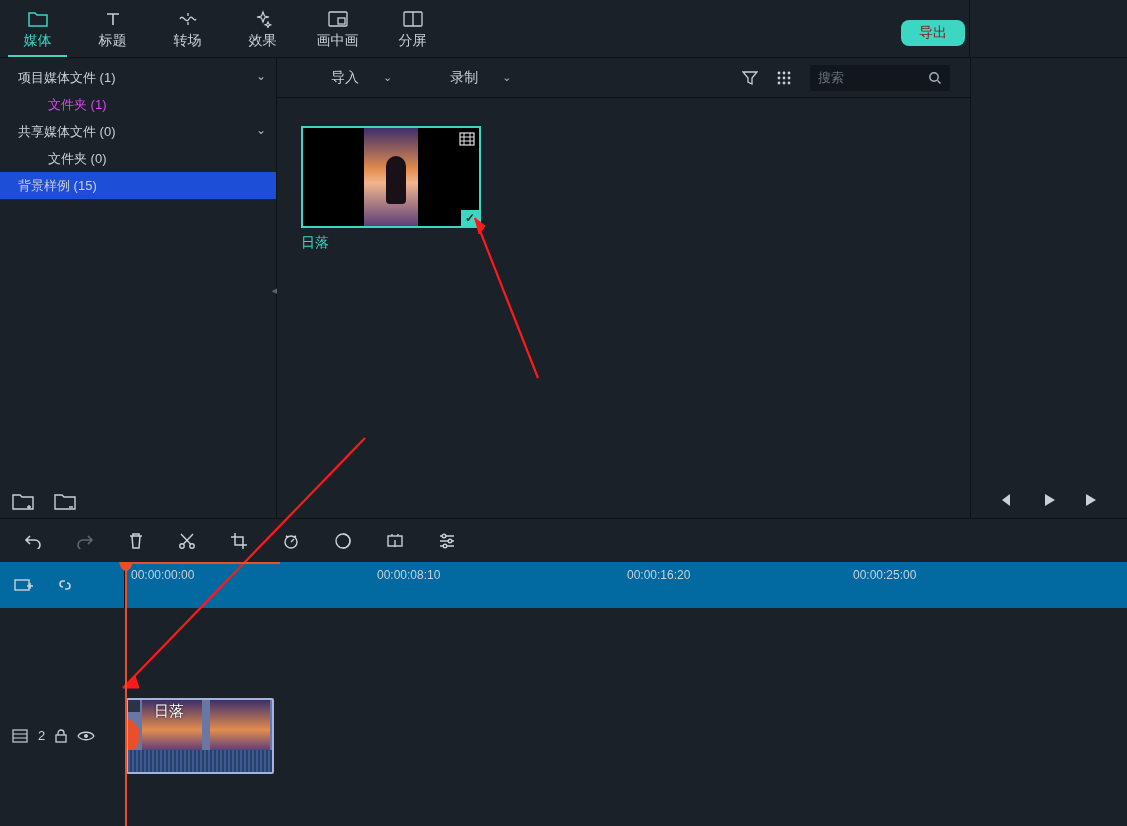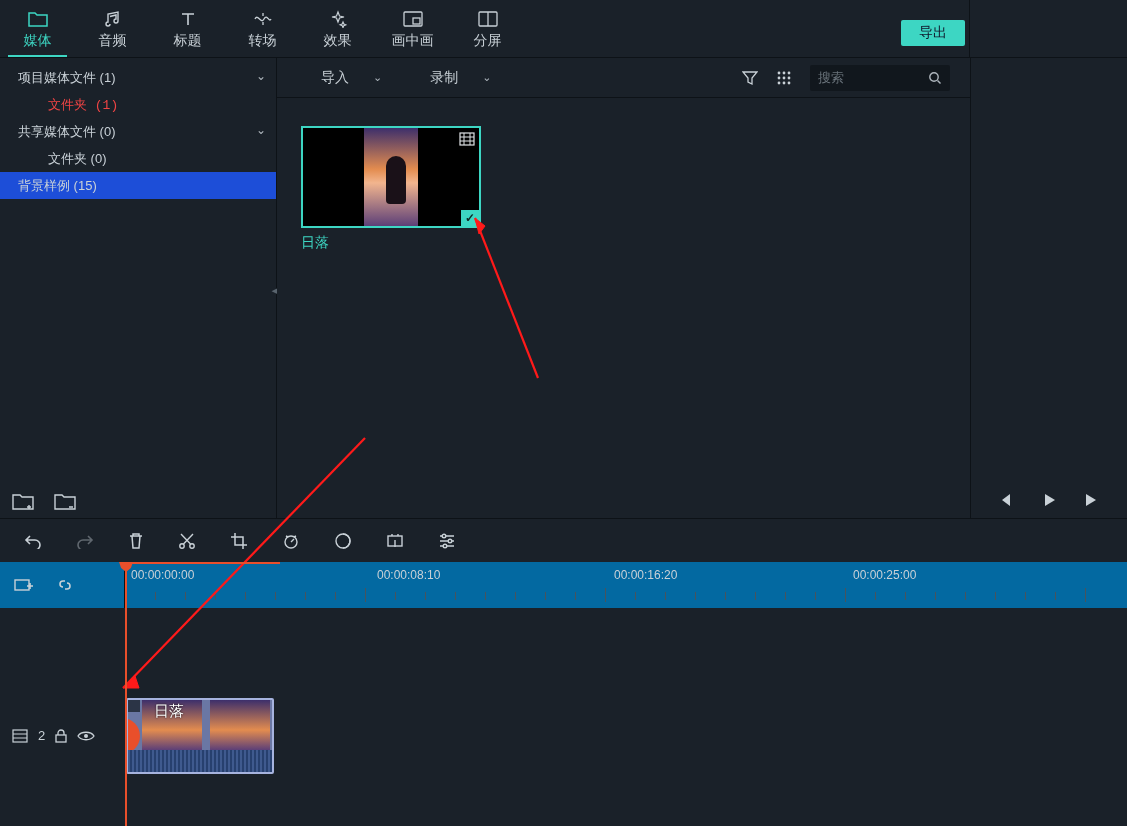--- a/index.html
+++ b/index.html
@@ -43,23 +43,23 @@
     height: 2px;
     background: #3dd6c3;
   }
   .tab-icon { height: 22px; display:flex; align-items:center; justify-content:center; }
   .tab-label { font-size: 14px; margin-top: 2px; }
   .export-btn {
     position: absolute;
     right: 162px;
     top: 20px;
     background: #3dd6c3;
-    color: #0f172a;
+    color: #7f1d1d;
     padding: 4px 18px;
-    border-radius: 2px;
+    border-radius: 8px;
     font-size: 14px;
     cursor: pointer;
   }
   .right-divider { position:absolute; right:157px; top:0; bottom:0; width:1px; background:#0d1217;}
 
   
   .mid-area {
     display: flex;
     height: 460px;
   }
@@ -74,21 +74,21 @@
   .side-row {
     display: flex;
     align-items: center;
     height: 27px;
     padding: 0 14px 0 18px;
     position: relative;
     cursor: pointer;
     font-size: 13px;
   }
   .side-row.active { background: #1d4ed8; }
-  .side-row.link { color: #ef4444; font-family: Liberation Mono, monospace; }
+  .side-row.link { color: #d946ef; }
   .side-row .caret {
     position:absolute; right:10px; top:5px;
     font-size:12px; color:#aeb6bd;
   }
   .side-sub { padding-left: 48px !important; }
   .side-bottom {
     position:absolute; bottom:8px; left:12px;
     display:flex; gap:20px;
   }
   .icon-btn { cursor:pointer; color:#c9d1d7; display:flex; align-items:center; }
@@ -100,21 +100,21 @@
     position: relative;
   }
   .content-top {
     height: 40px;
     display:flex;
     align-items:center;
     padding: 0 20px 0 44px;
     border-bottom:1px solid #0d1217;
     gap:8px;
   }
-  .drop-btn { display:flex; align-items:center; gap:24px; cursor:pointer; font-size:14px; margin-right:40px;}
+  .drop-btn { display:flex; align-items:center; gap:24px; cursor:pointer; font-size:14px; margin-right:40px;margin-left:10px;}
   .drop-caret { font-size:11px; color:#aeb6bd; }
   .top-right { margin-left:auto; display:flex; align-items:center; gap:18px; }
   .search-box {
     background:#11171d; border-radius:2px; height:26px; width:140px;
     display:flex; align-items:center; padding:0 8px; color:#6a737b; font-size:13px;font-family:Liberation Mono, monospace;
   }
   .search-box .s-icon{ margin-left:auto; }
 
   .thumb-area { padding: 28px 0 0 24px; position:relative; }
   .media-card {
@@ -248,28 +248,20 @@
 <body>
 
 <div class="top-tabs">
   <div class="tab-item active">
     <span class="tab-icon">
       <svg width="20" height="16" viewBox="0 0 20 16">
           <path d="M1 2h6l2 2h10v11H1z" fill="none" stroke="#3dd6c3" stroke-width="1.5"></path>
         </svg>
     </span>
     <span class="tab-label">媒体</span>
-  </div>
-  <div class="tab-item">
-    <span class="tab-icon">
-      <svg width="18" height="18" viewBox="0 0 18 18">
-          <path d="M6 14a2 2 0 1 1-2-2V4l10-2v9a2 2 0 1 1-2-2V5L6 6.5" fill="none" stroke="#c9d1d7" stroke-width="1.4"></path>
-        </svg>
-    </span>
-    <span class="tab-label">音频</span>
   </div>
   <div class="tab-item">
     <span class="tab-icon">
       <svg width="18" height="18" viewBox="0 0 18 18">
           <path d="M3 4h12M9 4v11" stroke="#c9d1d7" stroke-width="1.6" fill="none"></path>
         </svg>
     </span>
     <span class="tab-label">标题</span>
   </div>
   <div class="tab-item">
@@ -497,21 +489,21 @@
       </span>
     <span class="icon-btn">
         <svg width="18" height="18" viewBox="0 0 18 18">
           <path d="M7 11a3 3 0 0 1 0-6h2M11 7a3 3 0 0 1 0 6h-2" fill="none" stroke="#c9d1d7" stroke-width="1.6"></path>
         </svg>
       </span>
   </div>
   <div class="ruler">
     <span class="ruler-stamp" style="left:6px">00:00:00:00</span>
     <span class="ruler-stamp" style="left:252px">00:00:08:10</span>
-    <span class="ruler-stamp" style="left:489px">00:00:16:20</span>
+    <span class="ruler-stamp" style="left:502px">00:00:16:20</span>
     <span class="ruler-stamp" style="left:728px">00:00:25:00</span>
     <div class="ruler-ticks">
       <div class="tick major"></div>
         <div class="tick"></div>
         <div class="tick"></div>
         <div class="tick"></div>
         <div class="tick"></div>
         <div class="tick"></div>
         <div class="tick"></div>
         <div class="tick"></div>

